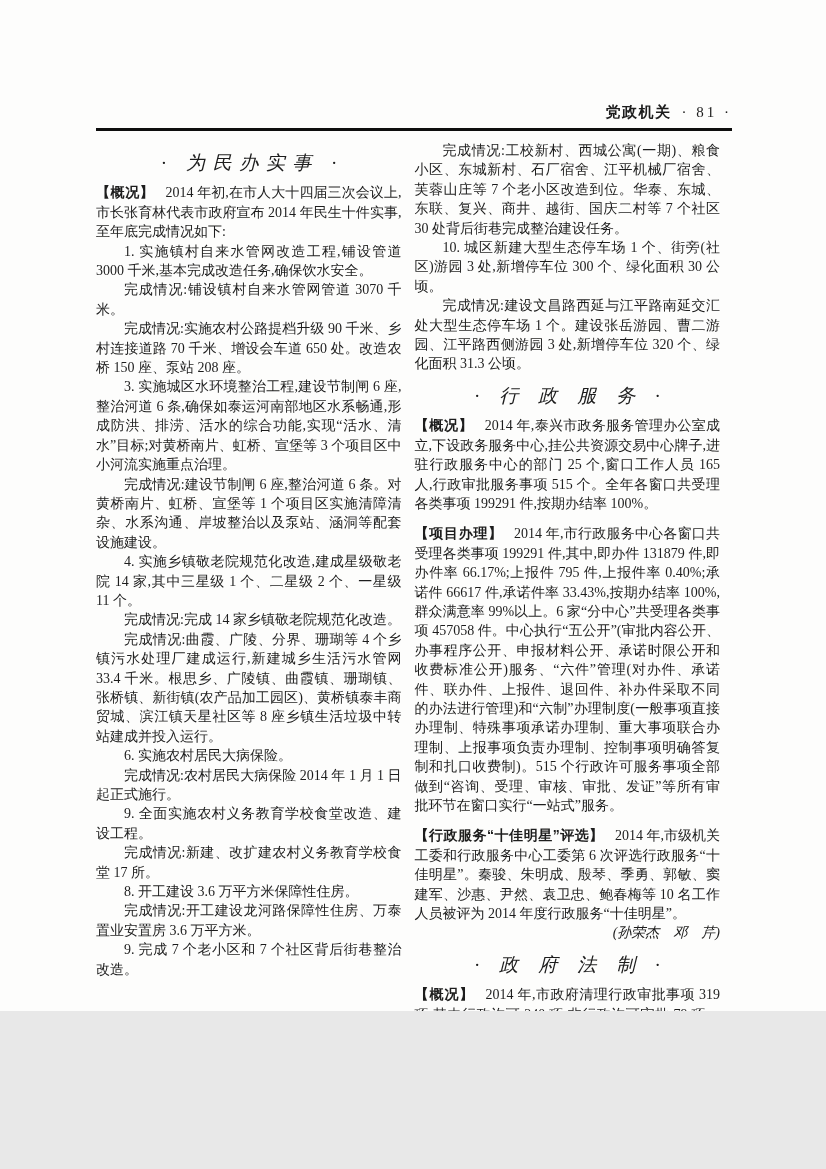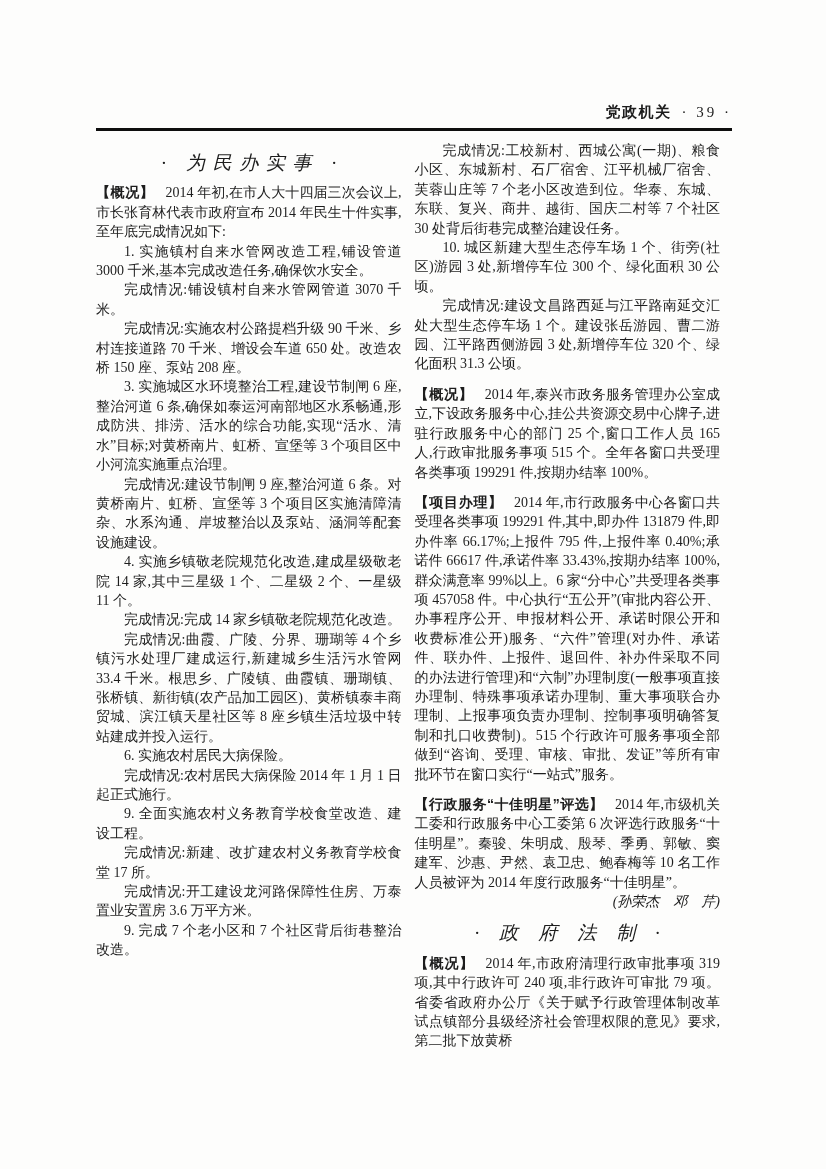--- a/index.html
+++ b/index.html
@@ -1,18 +1,18 @@
 <!DOCTYPE html>
 <html lang="zh"><head>
 <meta charset="utf-8">
 <style>
   html,body{margin:0;padding:0;background:#e8e8e8;}
   .page{
     position:relative;
-    width:826px;height:1169px;
+    width:826px;height:1011px;
     background:#fdfdfc;
     overflow:hidden;
     font-family:"Liberation Serif","DejaVu Serif",serif;
     color:#1d1d1d;
     margin:0 auto;
   }
   .content{
     position:absolute;left:96px;top:0;width:636px;
   }
   .page-header{
@@ -64,48 +64,50 @@
   .para::after{content:"";display:block;clear:both;}
 </style>
 </head>
 <body>
 
 <div class="page">
   <div class="content">
 
     <div class="page-header">
       <span class="hdr-section">党政机关</span>
-      <span class="hdr-page">·  39  ·</span>
+      <span class="hdr-page">·  81  ·</span>
     </div>
 
     <hr class="header-rule">
 
     <div class="columns">
       <section class="col" id="col-left">
           <h2 class="sec-title">· 为民办实事 ·</h2>
           <p class="para labeled"><span class="entry-label">【概况】</span>2014 年初,在市人大十四届三次会议上,市长张育林代表市政府宣布 2014 年民生十件实事,至年底完成情况如下:</p>
           <p class="para">1. 实施镇村自来水管网改造工程,铺设管道 3000 千米,基本完成改造任务,确保饮水安全。</p>
           <p class="para">完成情况:铺设镇村自来水管网管道 3070 千米。</p>
           <p class="para">完成情况:实施农村公路提档升级 90 千米、乡村连接道路 70 千米、增设会车道 650 处。改造农桥 150 座、泵站 208 座。</p>
           <p class="para">3. 实施城区水环境整治工程,建设节制闸 6 座,整治河道 6 条,确保如泰运河南部地区水系畅通,形成防洪、排涝、活水的综合功能,实现“活水、清水”目标;对黄桥南片、虹桥、宣堡等 3 个项目区中小河流实施重点治理。</p>
-          <p class="para">完成情况:建设节制闸 9 座,整治河道 6 条。对黄桥南片、虹桥、宣堡等 3 个项目区实施清障清杂、水系沟通、岸坡整治以及泵站、涵洞等配套设施建设。</p>
+          <p class="para">完成情况:建设节制闸 6 座,整治河道 6 条。对黄桥南片、虹桥、宣堡等 1 个项目区实施清障清杂、水系沟通、岸坡整治以及泵站、涵洞等配套设施建设。</p>
           <p class="para">4. 实施乡镇敬老院规范化改造,建成星级敬老院 14 家,其中三星级 1 个、二星级 2 个、一星级 11 个。</p>
           <p class="para">完成情况:完成 14 家乡镇敬老院规范化改造。</p>
           <p class="para">完成情况:曲霞、广陵、分界、珊瑚等 4 个乡镇污水处理厂建成运行,新建城乡生活污水管网 33.4 千米。根思乡、广陵镇、曲霞镇、珊瑚镇、张桥镇、新街镇(农产品加工园区)、黄桥镇泰丰商贸城、滨江镇天星社区等 8 座乡镇生活垃圾中转站建成并投入运行。</p>
           <p class="para">6. 实施农村居民大病保险。</p>
           <p class="para">完成情况:农村居民大病保险 2014 年 1 月 1 日起正式施行。</p>
           <p class="para">9. 全面实施农村义务教育学校食堂改造、建设工程。</p>
           <p class="para">完成情况:新建、改扩建农村义务教育学校食堂 17 所。</p>
+          <p class="para">8. 开工建设 3.6 万平方米保障性住房。</p>
           <p class="para">完成情况:开工建设龙河路保障性住房、万泰置业安置房 3.6 万平方米。</p>
           <p class="para">9. 完成 7 个老小区和 7 个社区背后街巷整治改造。</p>
         </section>
       <section class="col" id="col-right">
           <p class="para">完成情况:工校新村、西城公寓(一期)、粮食小区、东城新村、石厂宿舍、江平机械厂宿舍、芙蓉山庄等 7 个老小区改造到位。华泰、东城、东联、复兴、商井、越街、国庆二村等 7 个社区 30 处背后街巷完成整治建设任务。</p>
           <p class="para">10. 城区新建大型生态停车场 1 个、街旁(社区)游园 3 处,新增停车位 300 个、绿化面积 30 公顷。</p>
           <p class="para">完成情况:建设文昌路西延与江平路南延交汇处大型生态停车场 1 个。建设张岳游园、曹二游园、江平路西侧游园 3 处,新增停车位 320 个、绿化面积 31.3 公顷。</p>
+          <h2 class="sec-title">· 行 政 服 务 ·</h2>
           <p class="para labeled"><span class="entry-label">【概况】</span>2014 年,泰兴市政务服务管理办公室成立,下设政务服务中心,挂公共资源交易中心牌子,进驻行政服务中心的部门 25 个,窗口工作人员 165 人,行政审批服务事项 515 个。全年各窗口共受理各类事项 199291 件,按期办结率 100%。</p>
           <p class="para labeled"><span class="entry-label">【项目办理】</span>2014 年,市行政服务中心各窗口共受理各类事项 199291 件,其中,即办件 131879 件,即办件率 66.17%;上报件 795 件,上报件率 0.40%;承诺件 66617 件,承诺件率 33.43%,按期办结率 100%,群众满意率 99%以上。6 家“分中心”共受理各类事项 457058 件。中心执行“五公开”(审批内容公开、办事程序公开、申报材料公开、承诺时限公开和收费标准公开)服务、“六件”管理(对办件、承诺件、联办件、上报件、退回件、补办件采取不同的办法进行管理)和“六制”办理制度(一般事项直接办理制、特殊事项承诺办理制、重大事项联合办理制、上报事项负责办理制、控制事项明确答复制和扎口收费制)。515 个行政许可服务事项全部做到“咨询、受理、审核、审批、发证”等所有审批环节在窗口实行“一站式”服务。</p>
           <p class="para labeled"><span class="entry-label">【行政服务“十佳明星”评选】</span>2014 年,市级机关工委和行政服务中心工委第 6 次评选行政服务“十佳明星”。秦骏、朱明成、殷琴、季勇、郭敏、窦建军、沙惠、尹然、袁卫忠、鲍春梅等 10 名工作人员被评为 2014 年度行政服务“十佳明星”。<span class="attribution">(孙荣杰　邓　芹)</span></p>
           <h2 class="sec-title">· 政 府 法 制 ·</h2>
           <p class="para labeled"><span class="entry-label">【概况】</span>2014 年,市政府清理行政审批事项 319 项,其中行政许可 240 项,非行政许可审批 79 项。省委省政府办公厅《关于赋予行政管理体制改革试点镇部分县级经济社会管理权限的意见》要求,第二批下放黄桥</p>
         </section>
     </div>
 
   </div>
 </div>

